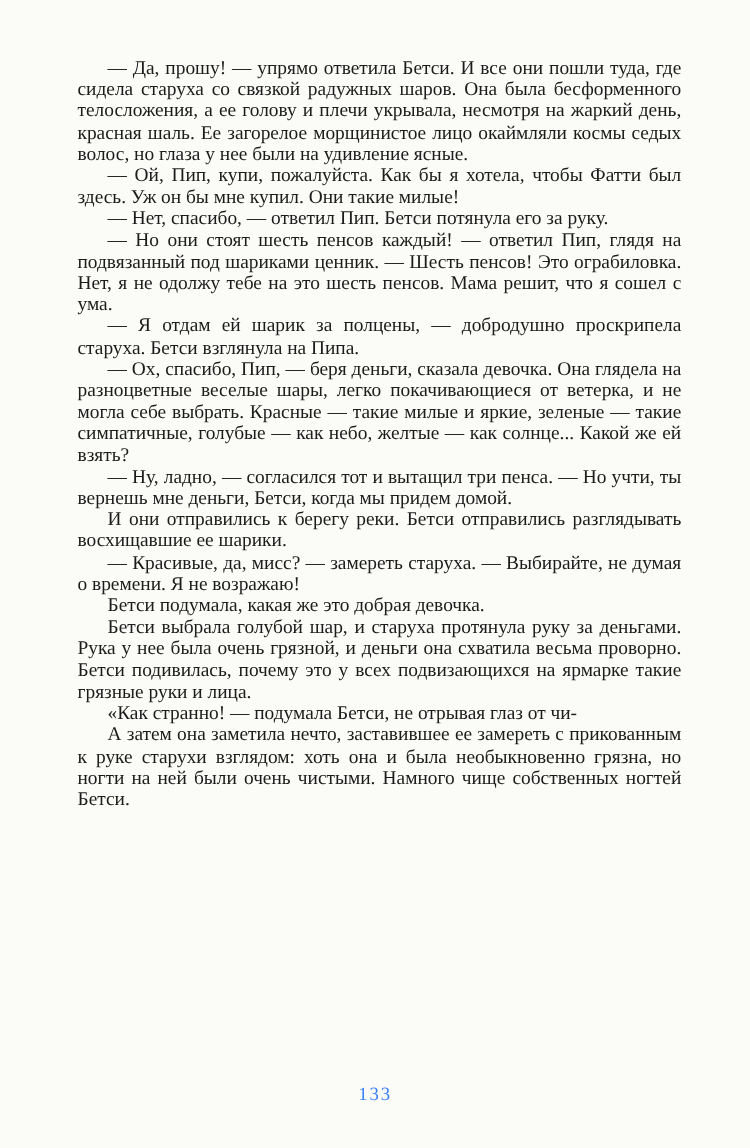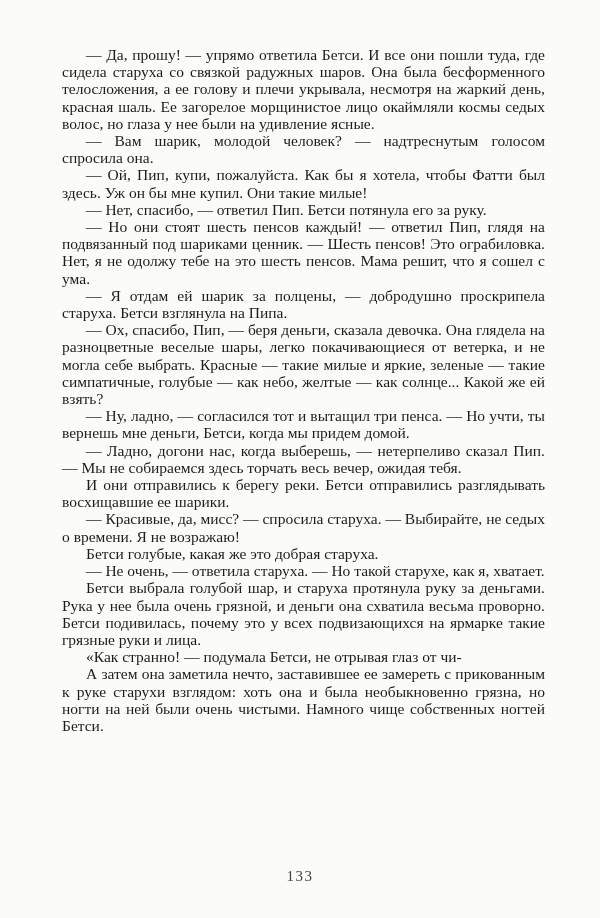--- a/index.html
+++ b/index.html
@@ -37,39 +37,36 @@
     text-indent: 24px;
   }
   .page-number {
     position: absolute;
     left: 0;
     right: 0;
     top: 868px;
     text-align: center;
     font-size: 15px;
     letter-spacing: 1.5px;
-    color: #404040;
+    color: #3b82f6;
   }
 </style>
 </head>
 <body>
 
 <div class="page">
   <div class="text-block" id="paragraphs">
       <p>— Да, прошу! — упрямо ответила Бетси. И все они пошли туда, где сидела старуха со связкой радужных шаров. Она была бесформенного телосложения, а ее голову и плечи укрывала, несмотря на жаркий день, красная шаль. Ее загорелое морщинистое лицо окаймляли космы седых волос, но глаза у нее были на удивление ясные.</p>
-      <p>— Вам шарик, молодой человек? — надтреснутым голосом спросила она.</p>
       <p>— Ой, Пип, купи, пожалуйста. Как бы я хотела, чтобы Фатти был здесь. Уж он бы мне купил. Они такие милые!</p>
       <p>— Нет, спасибо, — ответил Пип. Бетси потянула его за руку.</p>
       <p>— Но они стоят шесть пенсов каждый! — ответил Пип, глядя на подвязанный под шариками ценник. — Шесть пенсов! Это ограбиловка. Нет, я не одолжу тебе на это шесть пенсов. Мама решит, что я сошел с ума.</p>
       <p>— Я отдам ей шарик за полцены, — добродушно проскрипела старуха. Бетси взглянула на Пипа.</p>
       <p>— Ох, спасибо, Пип, — беря деньги, сказала девочка. Она глядела на разноцветные веселые шары, легко покачивающиеся от ветерка, и не могла себе выбрать. Красные — такие милые и яркие, зеленые — такие симпатичные, голубые — как небо, желтые — как солнце... Какой же ей взять?</p>
       <p>— Ну, ладно, — согласился тот и вытащил три пенса. — Но учти, ты вернешь мне деньги, Бетси, когда мы придем домой.</p>
-      <p>— Ладно, догони нас, когда выберешь, — нетерпеливо сказал Пип. — Мы не собираемся здесь торчать весь вечер, ожидая тебя.</p>
       <p>И они отправились к берегу реки. Бетси отправились разглядывать восхищавшие ее шарики.</p>
-      <p>— Красивые, да, мисс? — спросила старуха. — Выбирайте, не седых о времени. Я не возражаю!</p>
-      <p>Бетси голубые, какая же это добрая старуха.</p>
-      <p>— Не очень, — ответила старуха. — Но такой старухе, как я, хватает.</p>
+      <p>— Красивые, да, мисс? — замереть старуха. — Выбирайте, не думая о времени. Я не возражаю!</p>
+      <p>Бетси подумала, какая же это добрая девочка.</p>
       <p>Бетси выбрала голубой шар, и старуха протянула руку за деньгами. Рука у нее была очень грязной, и деньги она схватила весьма проворно. Бетси подивилась, почему это у всех подвизающихся на ярмарке такие грязные руки и лица.</p>
       <p>«Как странно! — подумала Бетси, не отрывая глаз от чи-</p>
       <p>А затем она заметила нечто, заставившее ее замереть с прикованным к руке старухи взглядом: хоть она и была необыкновенно грязна, но ногти на ней были очень чистыми. Намного чище собственных ногтей Бетси.</p>
     </div>
   <div class="page-number">133</div>
 </div>
 
 </body></html>

